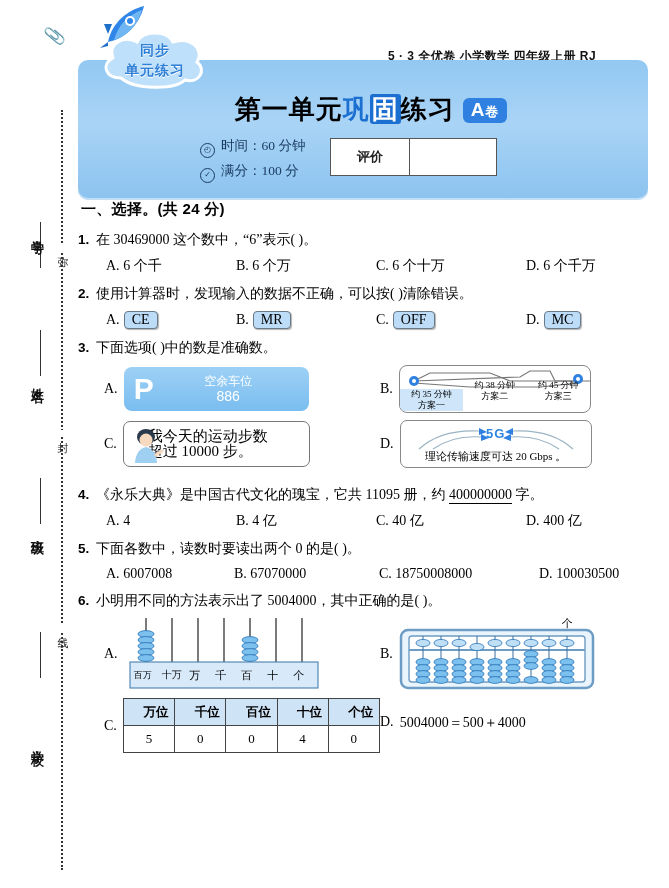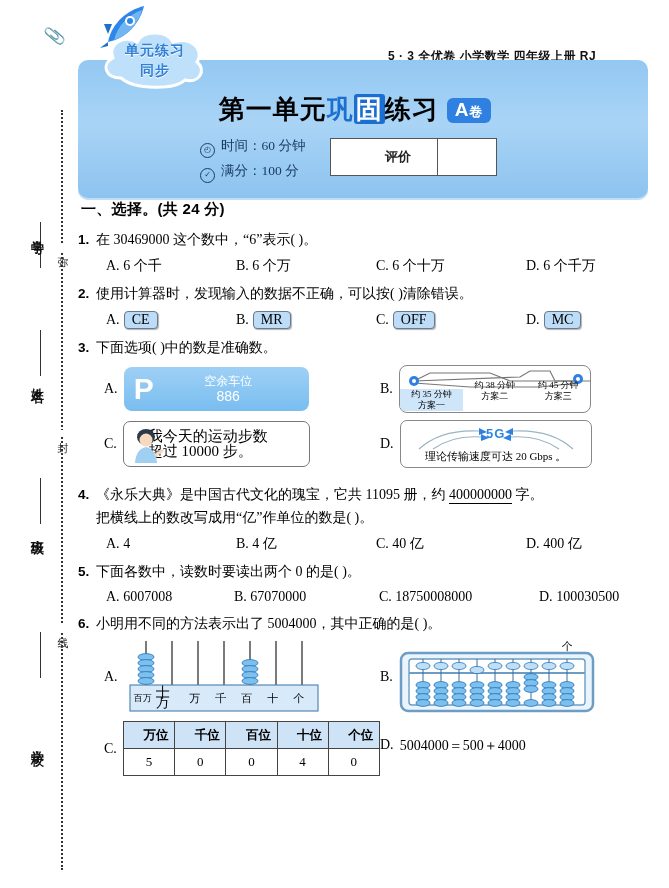--- a/index.html
+++ b/index.html
@@ -65,21 +65,21 @@
   .cloud-text{
     position:absolute;left:0;top:14px;width:100%;
     text-align:center;
     font-family:"Liberation Sans","DejaVu Sans",sans-serif;
     font-size:14px;font-weight:bold;color:#2f7fd6;line-height:20px;
     letter-spacing:1px;
     text-shadow:0 1px 0 #fff;
   }
   #rocket{position:absolute;left:78px;top:2px;z-index:6;}
   #main-title{
-    position:absolute;left:70px;top:92px;width:570px;text-align:center;
+    position:absolute;left:86px;top:92px;width:570px;text-align:center;
     font-family:"Liberation Sans","DejaVu Sans",sans-serif;
     font-size:26px;font-weight:bold;letter-spacing:1px;
     z-index:4;white-space:nowrap;
   }
   #main-title .t-blue{color:#1a6fd0;}
   #main-title .t-boxed{
     color:#fff;background:#1a6fd0;padding:0 2px;border-radius:3px;
   }
   .a-badge{
     display:inline-block;background:#2f80e0;color:#fff;
@@ -97,21 +97,21 @@
     font-size:8px;text-align:center;line-height:11px;
   }
   #eval-box{
     position:absolute;left:330px;top:138px;width:165px;height:36px;
     background:#fff;border:1.4px solid #555;display:flex;z-index:4;
   }
   #eval-box .cellA{
     width:78px;border-right:1.4px solid #555;display:flex;
     align-items:center;justify-content:center;
     font-family:"Liberation Sans","DejaVu Sans",sans-serif;
-    font-size:13px;font-weight:bold;color:#222;padding-left:28px;
+    font-size:13px;font-weight:bold;color:#222;
   }
   #eval-box .cellB{flex:1;}
   
   #content{position:absolute;left:78px;top:200px;width:578px;}
   .sec-head{
     font-family:"Liberation Sans","DejaVu Sans",sans-serif;
     font-size:15px;font-weight:bold;margin:0 0 9px 3px;letter-spacing:.3px;
   }
   .q{margin:0 0 6px 0;padding-left:18px;position:relative;font-size:14px;line-height:23px;}
   .q .qn{
@@ -227,22 +227,22 @@
     <path d="M30 40 L22 46 L30 44 Z" fill="#1e6fc9"></path>
     <path d="M34 22 L26 22 L30 32 Z" fill="#1e6fc9"></path>
   </svg>
 </div>
 
 <div id="cloud-badge">
   <svg width="120" height="68" viewBox="0 0 120 68">
     <path d="M26 52 C10 52 6 38 18 32 C12 18 30 8 42 16 C48 4 72 4 78 16 C96 10 110 24 102 36 C112 44 104 58 90 54 C80 64 40 64 26 52 Z" fill="#bfe0fa" stroke="#ffffff" stroke-width="3"></path>
   </svg>
   <div class="cloud-text">
+    <div>同步</div>
     <div>单元练习</div>
-    <div>同步</div>
   </div>
 </div>
 
 <div id="main-title">
   <span>第一单元</span><span class="t-blue">巩</span><span class="t-boxed">固</span><span>练习</span><span class="a-badge"><span>A</span><span class="small">卷</span></span>
 </div>
 
 <div id="meta-rows">
   <div>
     <span class="m-ico">◴</span><span>时间：60 分钟</span>
@@ -385,21 +385,20 @@
         </svg>
         <div class="g5-label">5G</div>
         <div class="g5-txt">理论传输速度可达 20 Gbps 。</div>
       </div>
     </div>
   </div>
 
   <div class="q">
     <span class="qn">4.</span>
     <span>《永乐大典》是中国古代文化的瑰宝，它共 11095 册，约 </span><span class="uline">400000000</span><span> 字。</span>
-    <div>把横线上的数改写成用“亿”作单位的数是(        )。</div>
   </div>
   <div class="opts">
     <div class="op" style="width:130px;">
       <span>A.</span>&nbsp;
       <span>4</span>
     </div>
     <div class="op" style="width:140px;">
       <span>B.</span>&nbsp;
       <span>4 亿</span>
     </div>
@@ -463,21 +462,21 @@
               <ellipse cx="22" cy="40" rx="8" ry="3.4"></ellipse>
               <ellipse cx="126" cy="22" rx="8" ry="3.4"></ellipse>
                 <ellipse cx="126" cy="28" rx="8" ry="3.4"></ellipse>
               <ellipse cx="126" cy="34" rx="8" ry="3.4"></ellipse>
                 <ellipse cx="126" cy="40" rx="8" ry="3.4"></ellipse>
             </g>
             <rect x="6" y="44" width="188" height="26" fill="#d8eafa" stroke="#4a7fae" stroke-width="1.1"></rect>
           </svg>
           <div style="position:absolute;left:6px;top:44px;width:188px;height:26px;display:flex;align-items:center;">
             <div style="width:26px;text-align:center;font-size:9px;line-height:10px;">百万</div>
-            <div style="width:26px;text-align:left;font-size:14px;line-height:10px;font-family:Liberation Serif, serif;">十万</div>
+            <div style="width:26px;text-align:right;font-size:10px;line-height:10px;font-family:Liberation Serif, serif;">十万</div>
             <div style="width:26px;text-align:center;font-size:11px;">万</div>
             <div style="width:26px;text-align:center;font-size:11px;">千</div>
             <div style="width:26px;text-align:center;font-size:11px;">百</div>
             <div style="width:26px;text-align:center;font-size:11px;">十</div>
             <div style="width:26px;text-align:center;font-size:11px;">个</div>
           </div>
         </div>
       </div>
 
       <div class="q6-cell">

